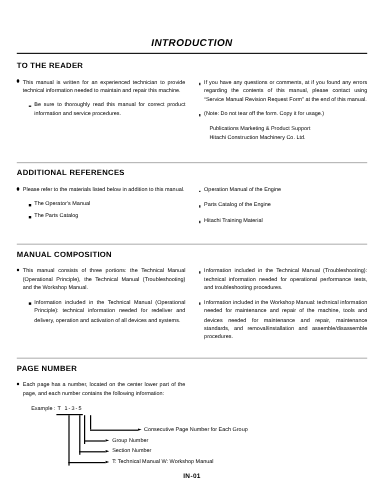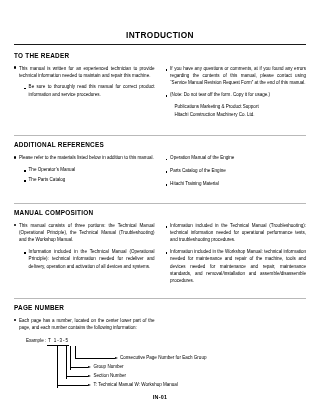--- a/index.html
+++ b/index.html
@@ -25,20 +25,21 @@
   }
 
   
   .doc-title {
     text-align: center;
     font-size: 8.3px;
     font-weight: bold;
     letter-spacing: 0.35px;
     margin-top: 30px;
     margin-bottom: 3.5px;
+    font-style: italic;
   }
   .title-rule {
     border-bottom: 1.6px solid #1a1a1a;
     margin-bottom: 7px;
   }
 
   
   .section-rule {
     border-top: 0.7px solid #b9b9b9;
     margin: 0 0 5px 0;

